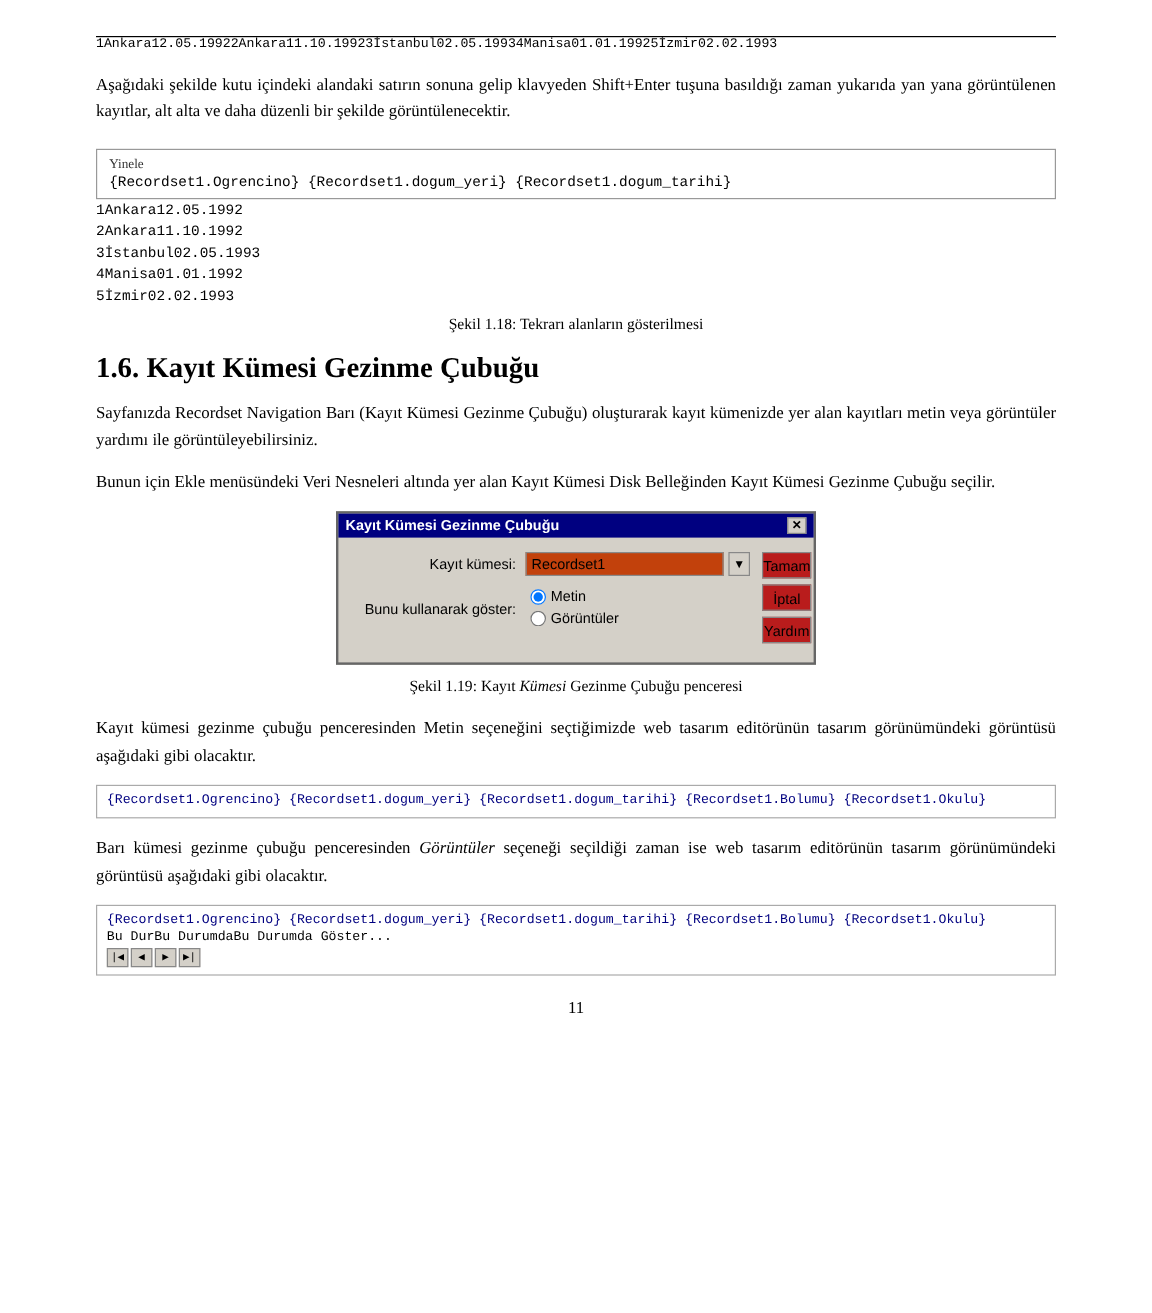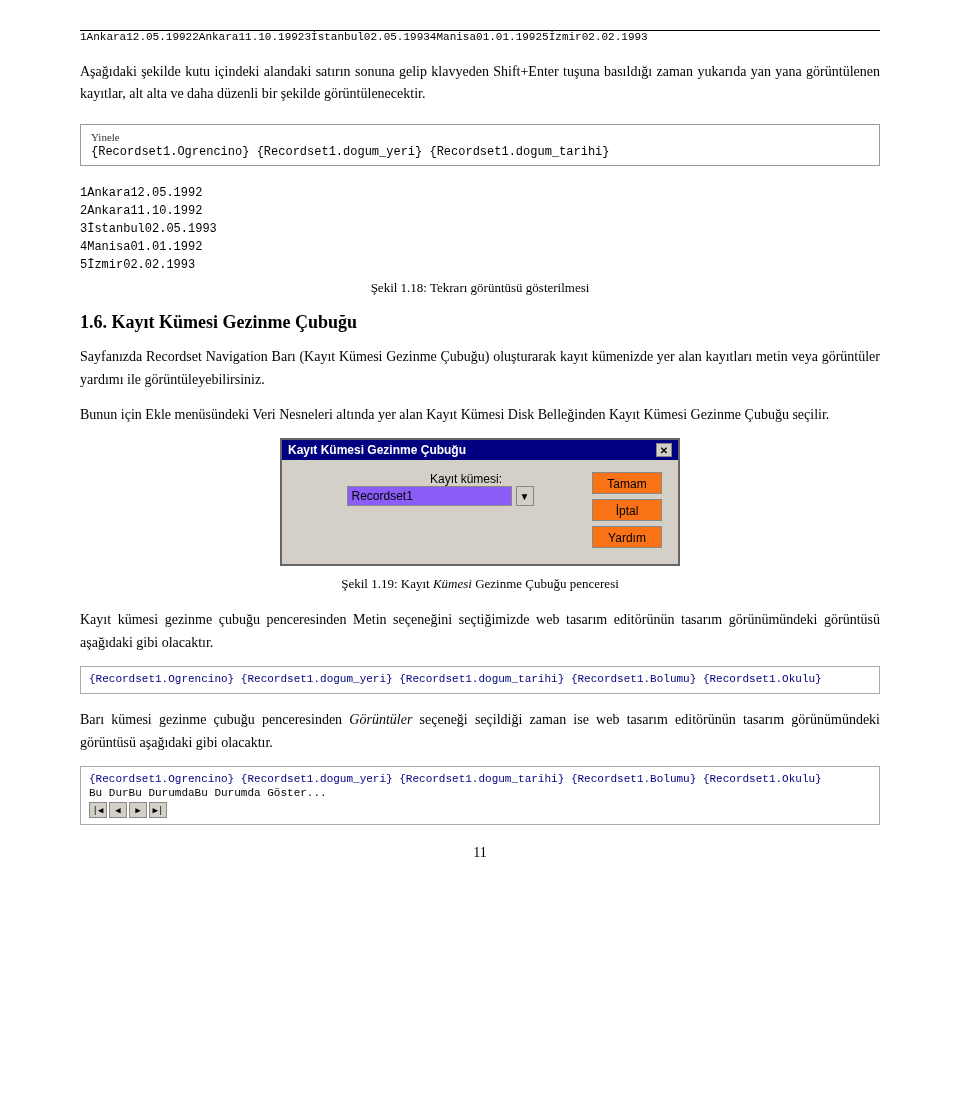--- a/index.html
+++ b/index.html
@@ -25,21 +25,20 @@
     .intro-text {
       font-size: 14px;
       line-height: 1.6;
       margin-bottom: 18px;
       text-align: justify;
     }
 
     .yinele-box {
       border: 1px solid #999;
       padding: 6px 10px;
-      margin-bottom: 18px;
       background: #fff;
       width: 100%;
     }
     .yinele-label {
       font-size: 11px;
       color: #333;
       margin-bottom: 2px;
     }
     .yinele-content {
       font-family: 'Courier New', Courier, monospace;
@@ -58,21 +57,21 @@
     }
 
     .figure-caption {
       text-align: center;
       font-size: 13px;
       margin-bottom: 16px;
       margin-top: 4px;
     }
 
     .section-heading {
-      font-size: 18px;
+      font-size: 24px;
       font-weight: bold;
       margin-bottom: 12px;
       margin-top: 8px;
     }
 
     .body-para {
       font-size: 14px;
       line-height: 1.65;
       text-align: justify;
       margin-bottom: 12px;
@@ -119,39 +118,38 @@
       display: flex;
       gap: 10px;
     }
     .dialog-fields {
       flex: 1;
     }
     .dialog-row {
       display: flex;
       align-items: center;
       margin-bottom: 10px;
-      flex-direction: column;
     }
     .dialog-label {
       width: 140px;
       text-align: right;
       padding-right: 8px;
       font-size: 12px;
     }
     .dialog-input-wrapper {
       display: flex;
       align-items: center;
       gap: 4px;
       flex: 1;
     }
     .dialog-textbox {
       flex: 1;
       height: 20px;
       border: 1px solid #888;
-      background: #8b5cf6;
+      background: #c2410c;
       padding: 0 4px;
       font-size: 12px;
     }
     .dialog-dropdown-btn {
       width: 18px;
       height: 20px;
       background: #d4d0c8;
       border: 1px solid #888;
       display: flex;
       align-items: center;
@@ -168,21 +166,21 @@
       gap: 4px;
       margin-bottom: 4px;
     }
     .dialog-buttons {
       display: flex;
       flex-direction: column;
       gap: 5px;
       width: 70px;
     }
     .dialog-btn {
-      background: #f97316;
+      background: #b91c1c;
       border: 1px solid #888;
       height: 22px;
       font-size: 12px;
       cursor: pointer;
       text-align: center;
       line-height: 22px;
     }
 
     
     .editor-preview {
@@ -254,21 +252,21 @@
 </div>
 
 <div class="records-block">
   <div class="record-line">1Ankara12.05.1992</div>
   <div class="record-line">2Ankara11.10.1992</div>
   <div class="record-line">3İstanbul02.05.1993</div>
   <div class="record-line">4Manisa01.01.1992</div>
   <div class="record-line">5İzmir02.02.1993</div>
 </div>
 
-<div class="figure-caption">Şekil 1.18: Tekrarı görüntüsü gösterilmesi</div>
+<div class="figure-caption">Şekil 1.18: Tekrarı alanların gösterilmesi</div>
 
 <div class="section-heading">
   <span>1.6.</span>
   <span>Kayıt Kümesi Gezinme Çubuğu</span>
 </div>
 
 <p class="body-para">Sayfanızda Recordset Navigation Barı (Kayıt Kümesi Gezinme Çubuğu) oluşturarak kayıt kümenizde yer alan kayıtları metin veya görüntüler yardımı ile görüntüleyebilirsiniz.</p>
 
 <p class="body-para">Bunun için Ekle menüsündeki Veri Nesneleri altında yer alan Kayıt Kümesi Disk Belleğinden Kayıt Kümesi Gezinme Çubuğu seçilir.</p>
 
@@ -282,20 +280,33 @@
       <div class="dialog-fields">
 
         <div class="dialog-row">
           <div class="dialog-label">Kayıt kümesi:</div>
           <div class="dialog-input-wrapper">
             <input type="text" class="dialog-textbox" value="Recordset1" readonly="" style="">
             <div class="dialog-dropdown-btn">▼</div>
           </div>
         </div>
 
+        <div class="dialog-row">
+          <div class="dialog-label">Bunu kullanarak göster:</div>
+          <div class="dialog-radio-group">
+            <div class="dialog-radio-row">
+              <input type="radio" name="showtype" checked="" style="">
+              <label>Metin</label>
+            </div>
+            <div class="dialog-radio-row">
+              <input type="radio" name="showtype" style="">
+              <label>Görüntüler</label>
+            </div>
+          </div>
+        </div>
       </div>
 
       <div class="dialog-buttons">
         <div class="dialog-btn">Tamam</div>
         <div class="dialog-btn">İptal</div>
         <div class="dialog-btn">Yardım</div>
       </div>
     </div>
   </div>
 </div>

